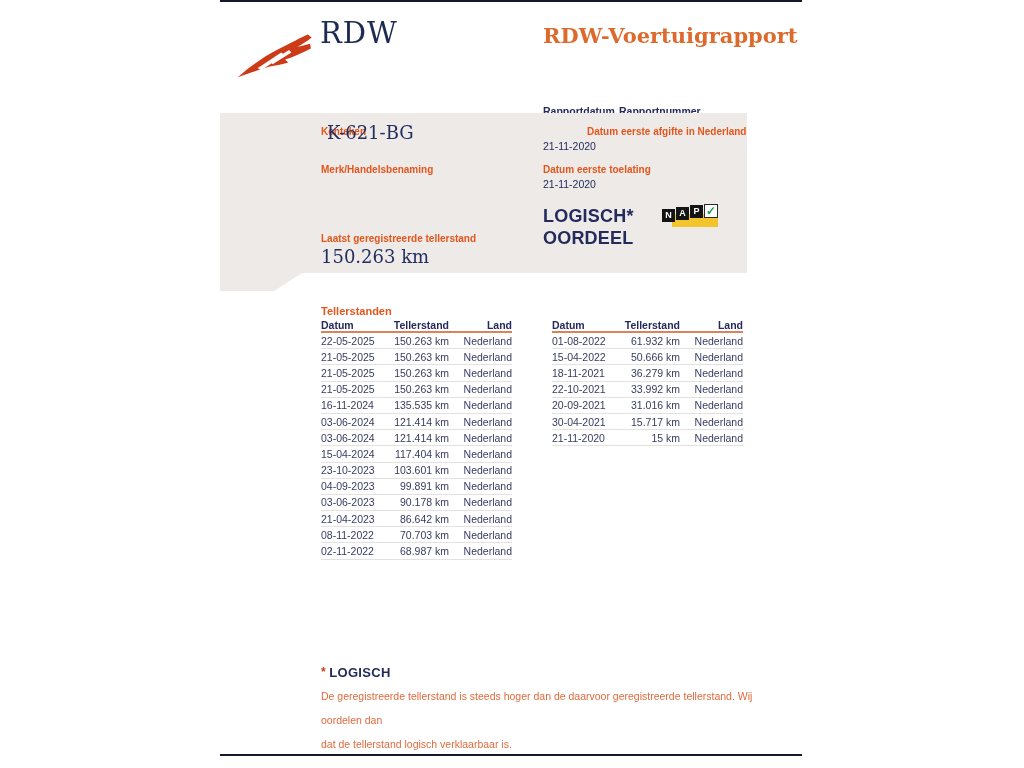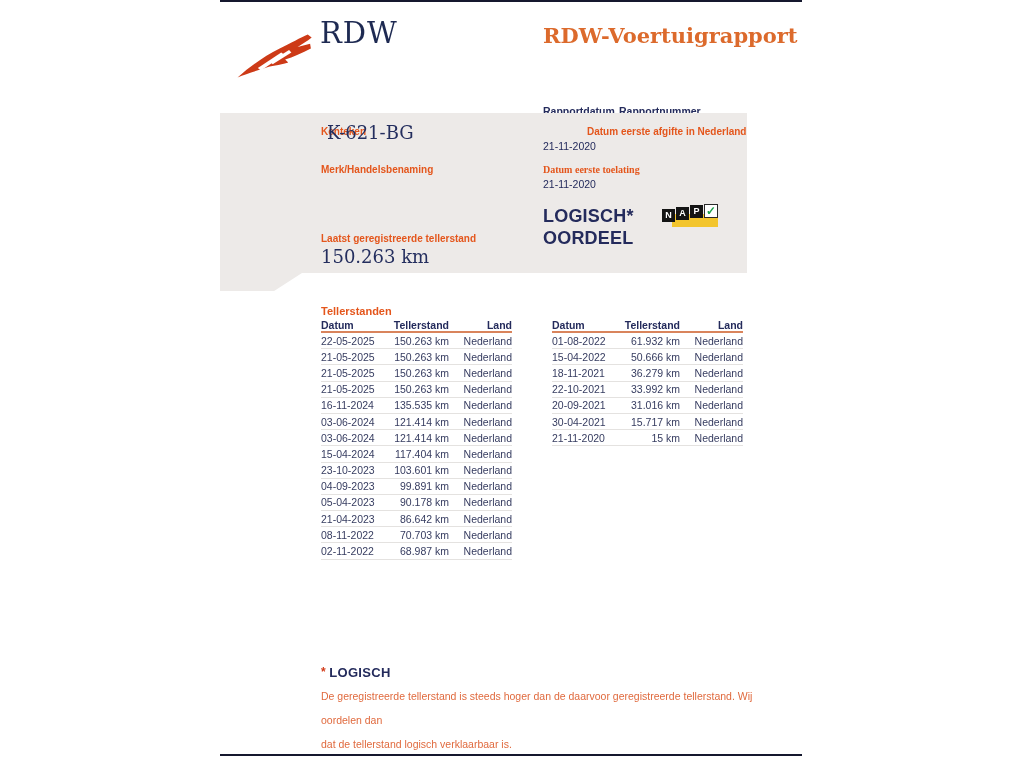--- a/index.html
+++ b/index.html
@@ -111,21 +111,21 @@
   <div class="pos serifval" style="left:321px; top:122px;margin-left:6px;">K-621-BG</div>
 
   <div class="pos olabel" style="left:321px; top:164px;">Merk/Handelsbenaming</div>
 
   <div class="pos olabel" style="left:321px; top:233px;">Laatst geregistreerde tellerstand</div>
   <div class="pos serifval" style="left:321px; top:246px;">150.263 km</div>
 
   <div class="pos olabel" style="left:543px; top:126px;padding-left:44px;">Datum eerste afgifte in Nederland</div>
   <div class="pos sansval" style="left:543px; top:140px;">21-11-2020</div>
 
-  <div class="pos olabel" style="left:543px; top:164px;font-family:Liberation Serif, serif;">Datum eerste toelating</div>
+  <div class="pos olabel" style="left:543px; top:164px;">Datum eerste toelating</div>
   <div class="pos sansval" style="left:543px; top:178px;">21-11-2020</div>
 
   <div class="oordeel">
     <div>LOGISCH*</div>
     <div>OORDEEL</div>
   </div>
 
   <div class="nap">
     <div class="bar"></div>
     <div class="lbox n">N</div>
@@ -187,21 +187,21 @@
           <span class="tcell c0">23-10-2023</span>
           <span class="tcell c1">103.601 km</span>
           <span class="tcell c2">Nederland</span>
         </div>
         <div class="trow">
           <span class="tcell c0">04-09-2023</span>
           <span class="tcell c1">99.891 km</span>
           <span class="tcell c2">Nederland</span>
         </div>
         <div class="trow">
-          <span class="tcell c0">05-04-2023</span>
+          <span class="tcell c0">03-06-2023</span>
           <span class="tcell c1">90.178 km</span>
           <span class="tcell c2">Nederland</span>
         </div>
         <div class="trow">
           <span class="tcell c0">21-04-2023</span>
           <span class="tcell c1">86.642 km</span>
           <span class="tcell c2">Nederland</span>
         </div>
         <div class="trow">
           <span class="tcell c0">08-11-2022</span>

